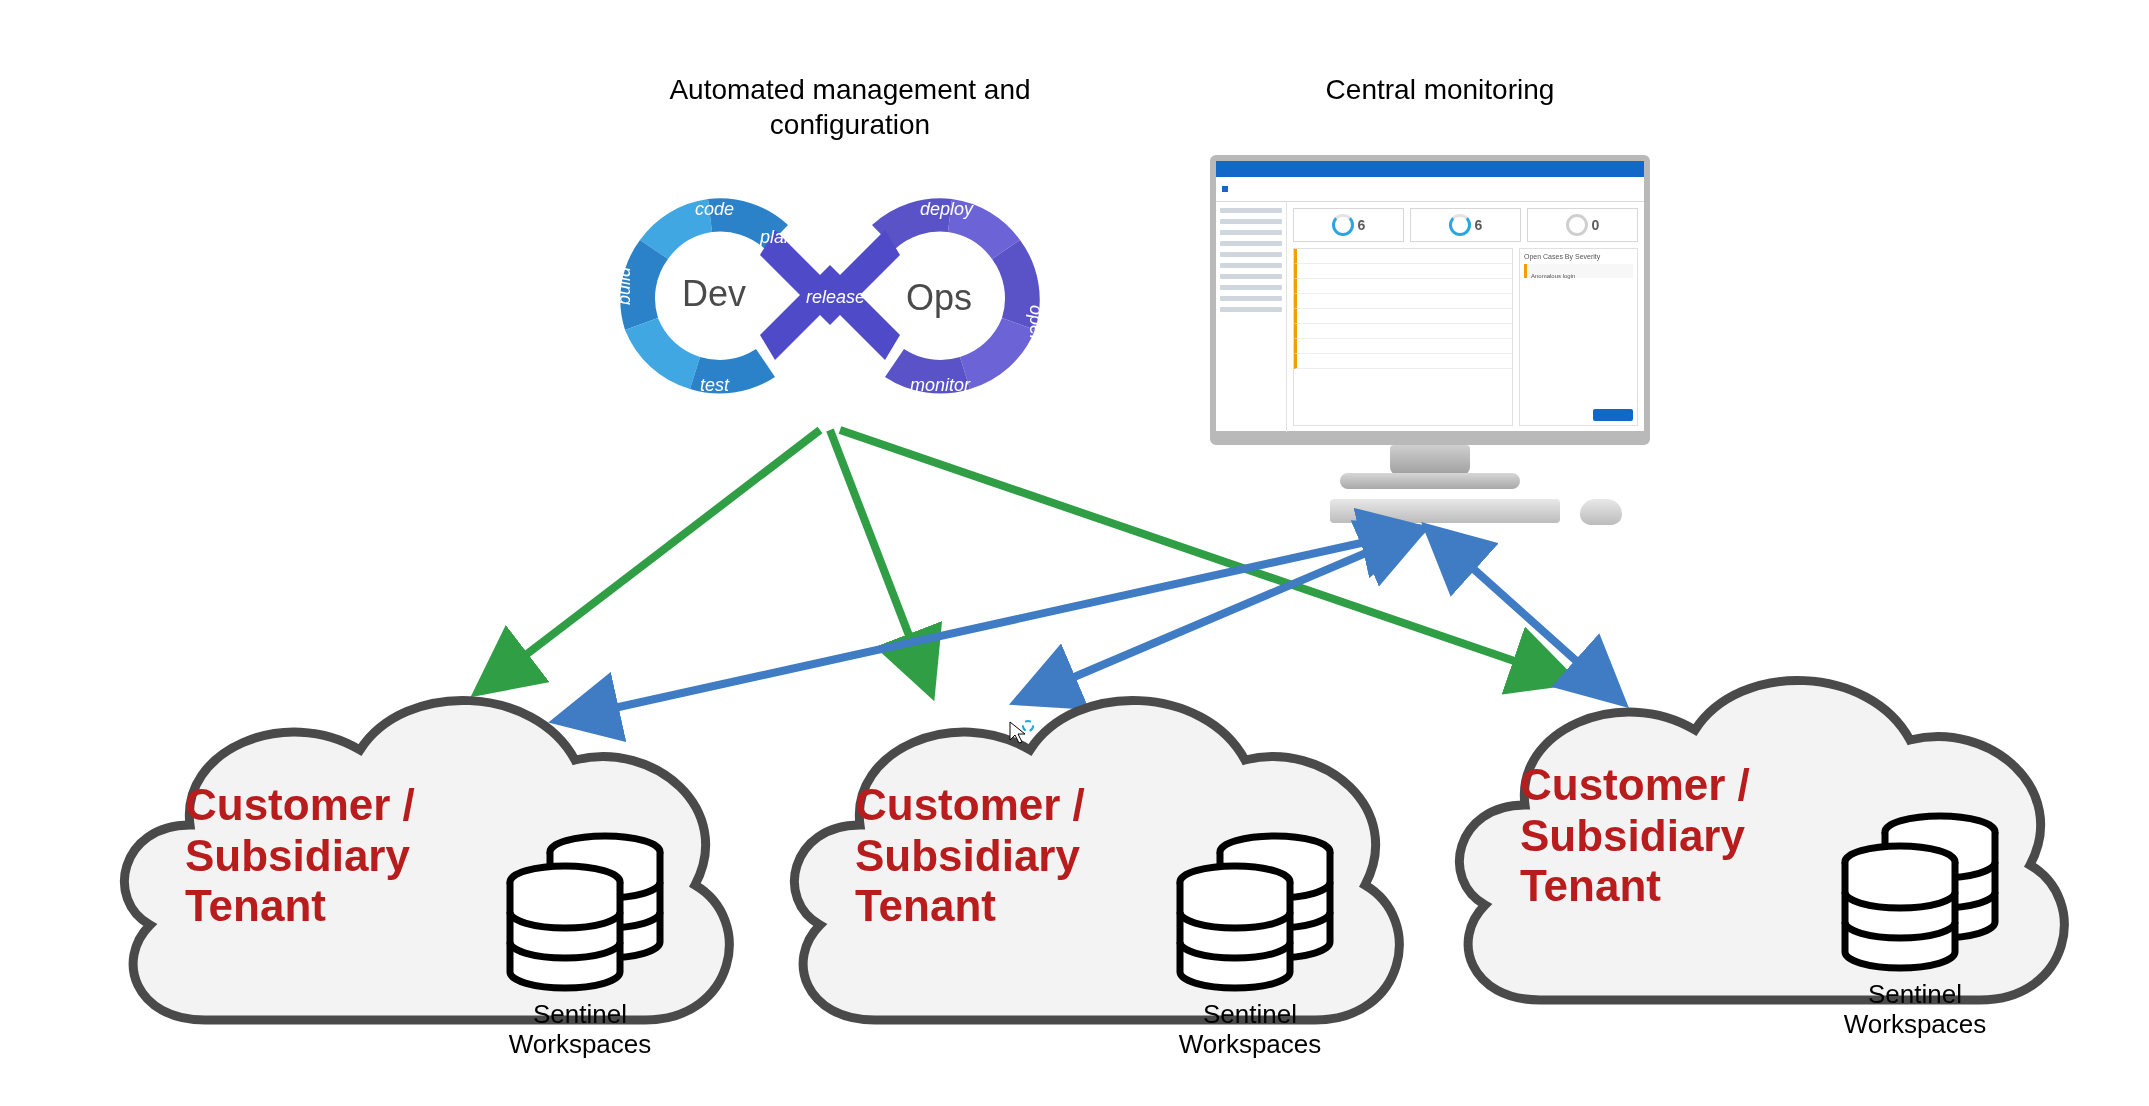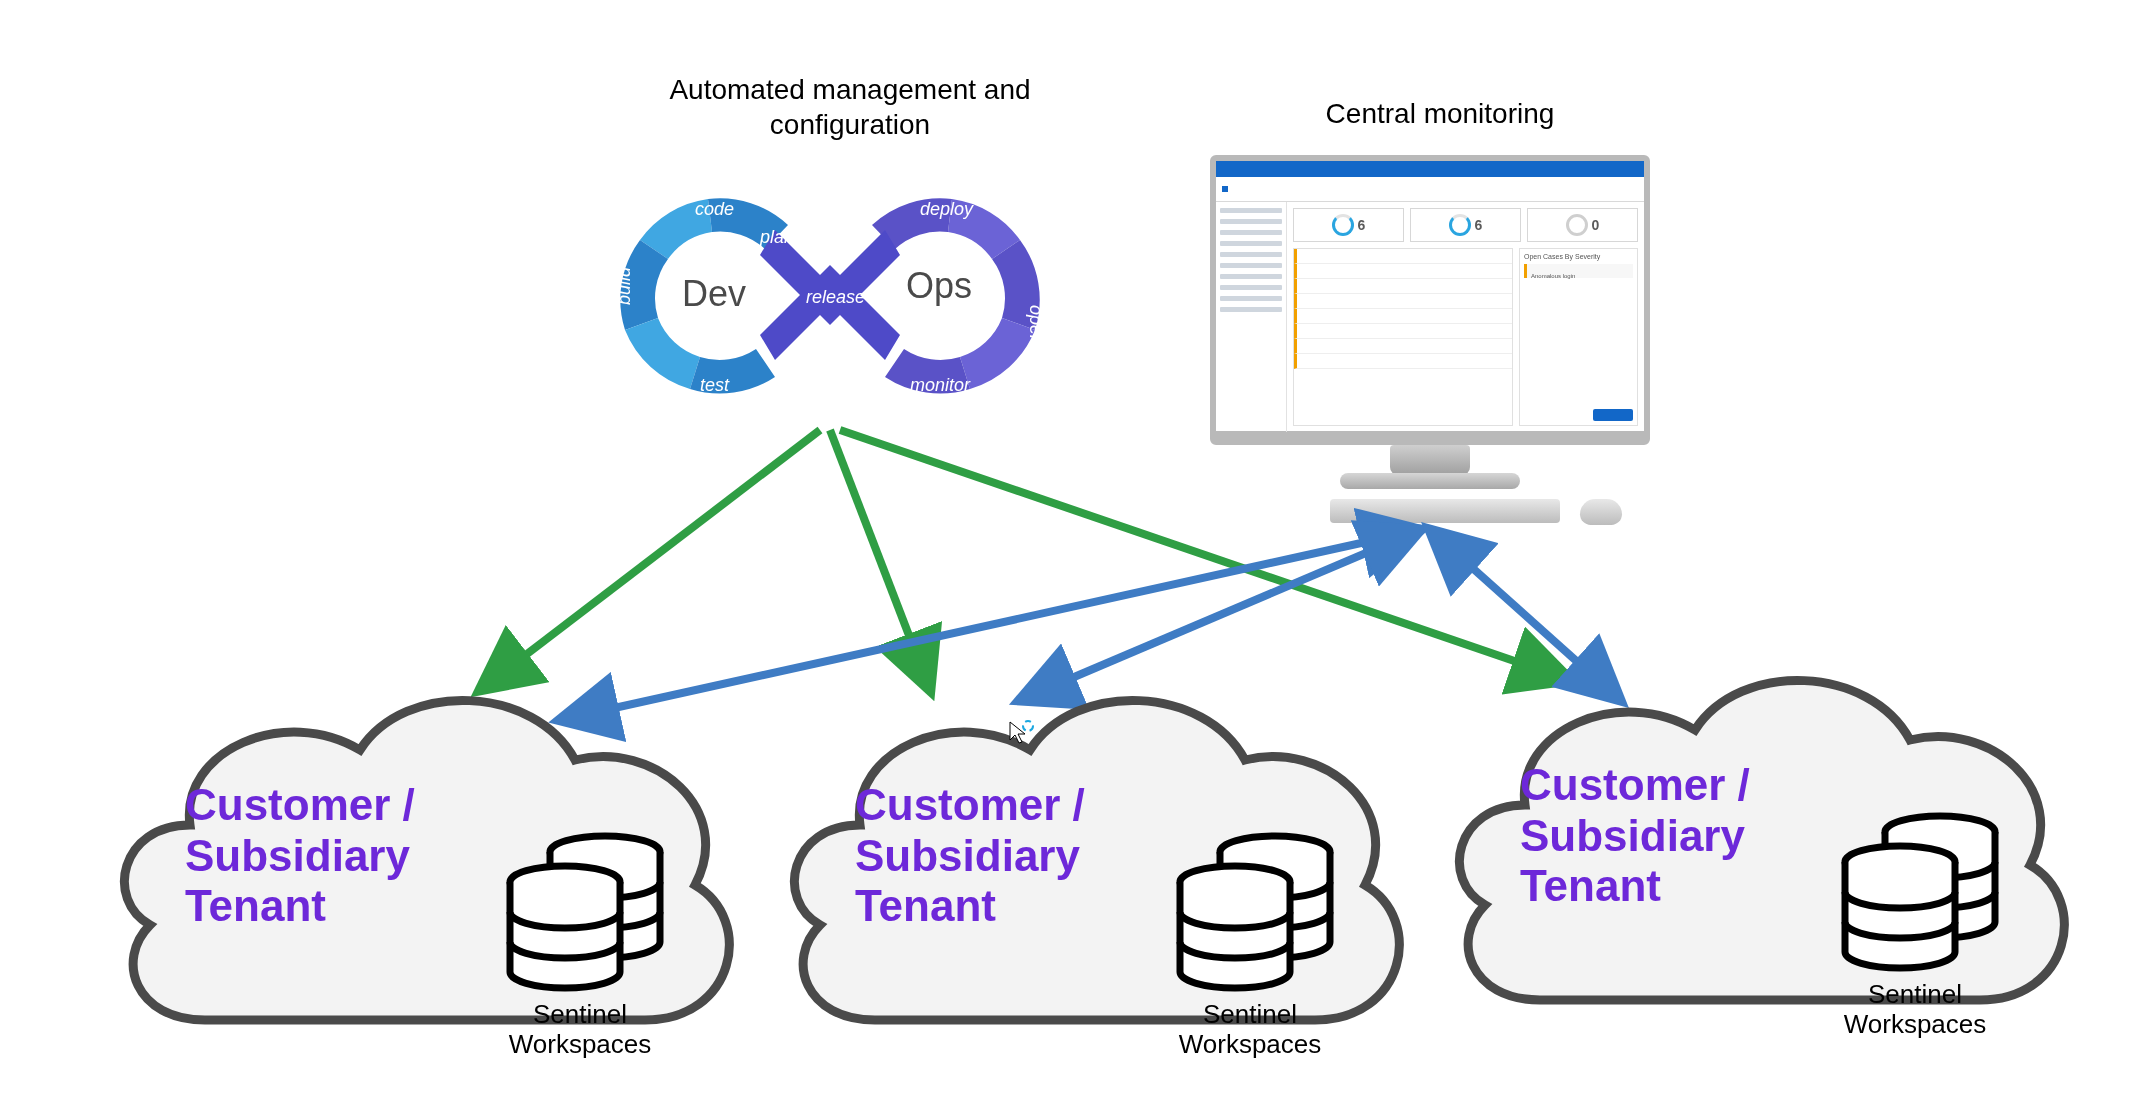--- a/index.html
+++ b/index.html
@@ -163,21 +163,21 @@
     width: 640px;
     height: 420px;
   }
   .cloud svg.cloud-shape { position: absolute; left:0; top:0; width:100%; height:100%; overflow: visible; }
   .cloud .title {
     position: absolute;
     left: 90px;
     top: 120px;
     font-size: 44px;
     font-weight: 700;
-    color: #6d28d9;
+    color: #b91c1c;
     line-height: 1.15;
     width: 300px;
   }
   .cloud .ws-label {
     position: absolute;
     font-size: 26px;
     color: #000;
     text-align: center;
     line-height: 1.15;
   }
@@ -191,21 +191,21 @@
     left: 1008px; top: 720px;
     width: 26px; height: 26px;
   }
 </style>
 </head>
 <body>
 
 <div class="top-label" style="left:620px; top:72px; width:460px;">
   <span>Automated management and configuration</span>
 </div>
-<div class="top-label" style="left:1310px; top:72px; width:260px;margin-top:24px;">
+<div class="top-label" style="left:1310px; top:72px; width:260px;">
   <span>Central monitoring</span>
 </div>
 
 <div class="devops">
   <svg viewBox="0 0 440 260">
 
     <g transform="translate(110,130)">
       <path d="M -12 -96 A 100 100 0 0 0 -80 -55 L -52 -36 A 66 66 0 0 1 -8 -63 Z" fill="#40A7E2"></path>
       <path d="M -80 -55 A 100 100 0 0 0 -95 35 L -62 23 A 66 66 0 0 1 -52 -36 Z" fill="#2C82C9"></path>
       <path d="M -95 35 A 100 100 0 0 0 -30 94 L -20 62 A 66 66 0 0 1 -62 23 Z" fill="#40A7E2"></path>
@@ -229,21 +229,21 @@
     <text class="seg-label" x="85" y="50">code</text>
     <text class="seg-label" x="150" y="78">plan</text>
     <text class="seg-label" x="20" y="140" transform="rotate(-90 20 140)">build</text>
     <text class="seg-label" x="90" y="226">test</text>
     <text class="seg-label" x="196" y="138">release</text>
     <text class="seg-label" x="310" y="50">deploy</text>
     <text class="seg-label" x="420" y="140" transform="rotate(90 420 140)">operate</text>
     <text class="seg-label" x="300" y="226">monitor</text>
   </svg>
   <div class="devops-center" style="left:72px; top:108px;">Dev</div>
-  <div class="devops-center" style="left:296px; top:100px;">Ops</div>
+  <div class="devops-center" style="left:296px; top:112px;">Ops</div>
 </div>
 
 <div class="monitor">
   <div class="screen">
     <div class="screen-topbar"></div>
     <div class="screen-subbar">
       <div class="sq"></div>
     </div>
     <div class="screen-body">
       <div class="screen-nav">

